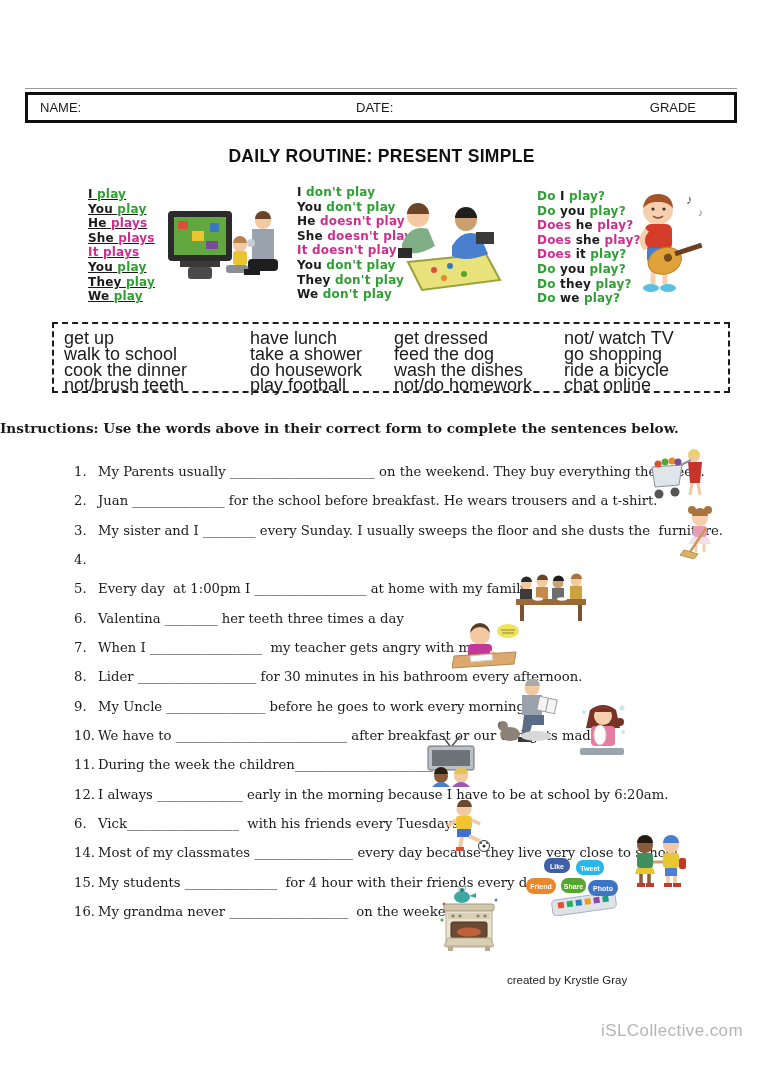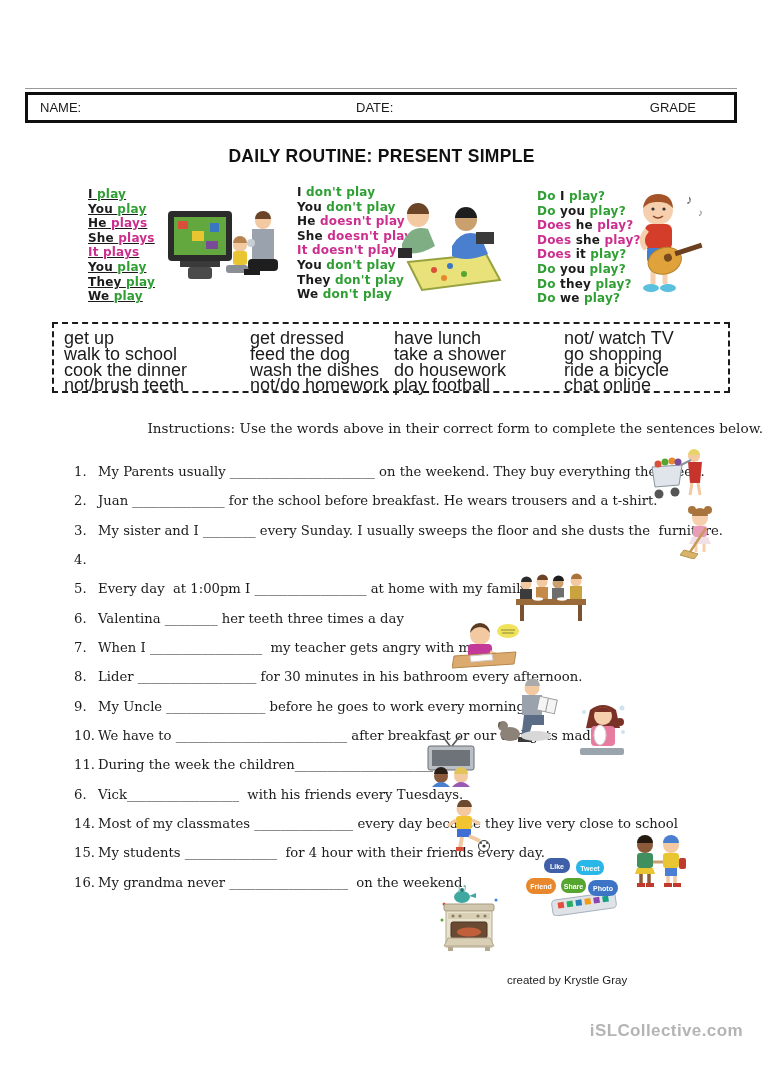--- a/index.html
+++ b/index.html
@@ -19,31 +19,31 @@
   .conj-col{position:absolute;font-family:"DejaVu Sans",sans-serif;font-weight:bold;
             font-size:12px;line-height:14.6px;letter-spacing:.2px;}
   #conj1{left:88px;top:187px;text-decoration:underline;}
   #conj2{left:297px;top:185px;}
   #conj3{left:537px;top:189px;}
   
   .word-box{position:absolute;left:52px;top:322px;width:678px;height:71px;border:2px dashed #1b1b1b;
             box-sizing:border-box;display:grid;grid-template-columns:186px 144px 170px auto;
             padding:7px 0 0 10px;font-size:18px;line-height:15.8px;}
   
-  .instructions{position:absolute;left:0;top:420px;width:100%;text-align:right;
-                font-family:"DejaVu Serif","Liberation Serif",serif;font-weight:normal;font-size:13.6px;}
+  .instructions{position:absolute;left:0;top:420px;width:100%;text-align:left;
+                font-family:"DejaVu Serif","Liberation Serif",serif;font-weight:bold;font-size:13.6px;}
   
   .sentences{position:absolute;left:74px;top:464px;width:662px;
              font-family:"DejaVu Serif","Liberation Serif",serif;font-size:13.2px;}
   .sentence-row{display:flex;height:29.35px;align-items:flex-start;}
   .sentence-num{width:24px;flex:none;}
   .sentence-text{white-space:pre;}
   
   .credit{position:absolute;left:507px;top:974px;font-size:11.5px;color:#222;}
-  .watermark{position:absolute;right:20px;top:1021px;font-size:17px;font-weight:bold;
+  .watermark{position:absolute;right:20px;top:1021px;font-size:17px;font-weight:normal;
              color:#b4b4b4;letter-spacing:.4px;}
   .clip{position:absolute;}
   svg text{font-family:"Liberation Sans",sans-serif;}
 </style>
 </head>
 <body>
 
 <div class="page">
 
   <div class="hairline"></div>
@@ -146,30 +146,30 @@
   </svg>
 
   <div class="word-box">
     <div>
         <div>get up</div>
         <div>walk to school</div>
         <div>cook the dinner</div>
         <div>not/brush teeth</div>
       </div>
     <div>
+        <div>have lunch</div>
+        <div>take a shower</div>
+        <div>do housework</div>
+        <div>play football</div>
+      </div>
+    <div>
         <div>get dressed</div>
         <div>feed the dog</div>
         <div>wash the dishes</div>
         <div>not/do homework</div>
-      </div>
-    <div>
-        <div>have lunch</div>
-        <div>take a shower</div>
-        <div>do housework</div>
-        <div>play football</div>
       </div>
     <div>
         <div>not/ watch TV</div>
         <div>go shopping</div>
         <div>ride a bicycle</div>
         <div>chat online</div>
       </div>
   </div>
 
   <div class="instructions">Instructions: Use the words above in their correct form to complete the sentences below.</div>
@@ -210,20 +210,24 @@
         <span class="sentence-num">9.</span>
         <span class="sentence-text">My Uncle _______________ before he goes to work every morning.</span>
       </div>
       <div class="sentence-row">
         <span class="sentence-num">10.</span>
         <span class="sentence-text">We have to __________________________ after breakfast or our dad gets mad.</span>
       </div>
       <div class="sentence-row">
         <span class="sentence-num">11.</span>
         <span class="sentence-text">During the week the children_____________________.</span>
+      </div>
+      <div class="sentence-row">
+        <span class="sentence-num">12.</span>
+        <span class="sentence-text">I always _____________ early in the morning because I have to be at school by 6:20am.</span>
       </div>
       <div class="sentence-row">
         <span class="sentence-num">6.</span>
         <span class="sentence-text">Vick_________________  with his friends every Tuesdays.</span>
       </div>
       <div class="sentence-row">
         <span class="sentence-num">14.</span>
         <span class="sentence-text">Most of my classmates _______________ every day because they live very close to school</span>
       </div>
       <div class="sentence-row">

